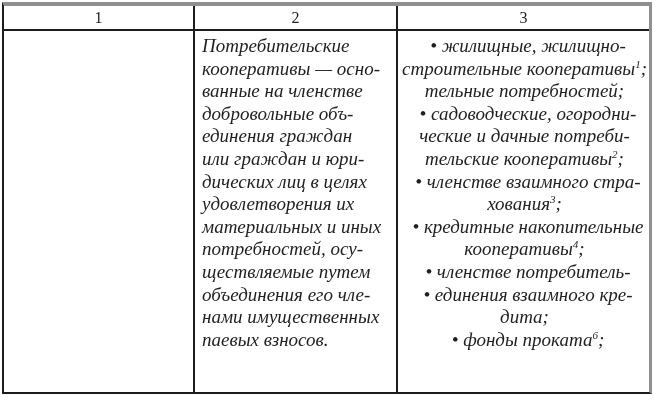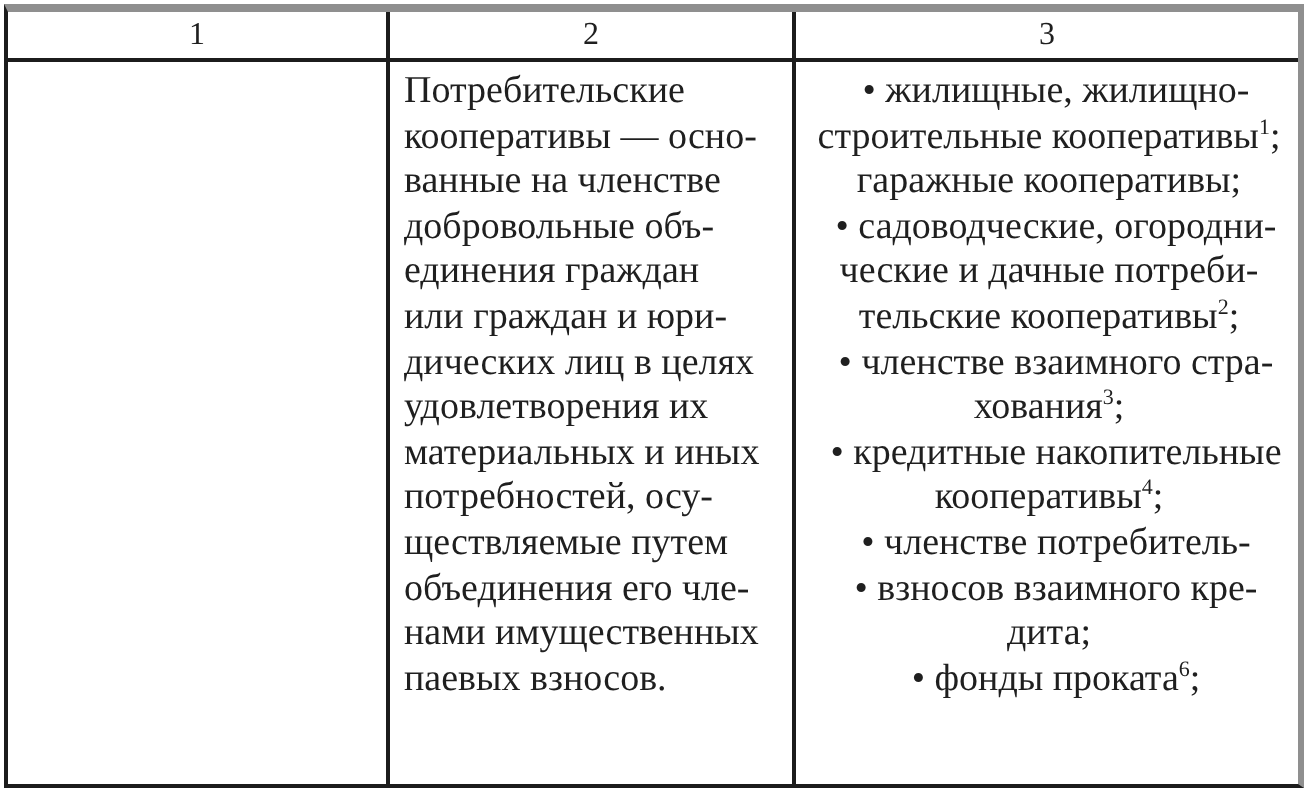--- a/index.html
+++ b/index.html
@@ -22,21 +22,21 @@
     border-left:2px solid var(--black-line);
     border-bottom:2px solid var(--black-line);
     display:flex;flex-direction:column;
     background:#ffffff;
   }
   .row{display:flex;flex-direction:row;width:100%;}
   .header-row{
     height:23px;flex:0 0 23px;
     border-bottom:2px solid var(--black-line);
   }
-  .body-row{flex:1 1 auto;overflow:hidden;}
+  .body-row{flex:1 1 auto;overflow:hidden;font-style:italic;}
   .cell{overflow:hidden;box-sizing:border-box;}
   .c1{width:189px;flex:0 0 189px;}
   .c2{width:203px;flex:0 0 203px;border-left:2px solid var(--black-line);}
   .c3{flex:1 1 auto;border-left:2px solid var(--black-line);text-align:center;}
   .hdr{
     text-align:center;
     font-size:16px;line-height:23px;
   }
   .body-row .c2{padding:4px 4px 0 7px;}
   .body-row .c3{padding:4px 2px 0 4px;}
@@ -82,40 +82,40 @@
 нами имущественных
 паевых взносов.</div>
       </div>
       <div class="cell c3">
         <div class="list" id="types-list">
             <div class="item">
               <div class="ln first">• жилищные, жилищно-</div>
               <div class="ln">строительные кооперативы<sup>1</sup>;</div>
             </div>
             <div class="item">
-              <div class="ln">гаражные кооперативы;</div>
+              <div class="ln">тельные потребностей;</div>
             </div>
             <div class="item">
               <div class="ln first">• садоводческие, огородни-</div>
               <div class="ln">ческие и дачные потреби-</div>
               <div class="ln">тельские кооперативы<sup>2</sup>;</div>
             </div>
             <div class="item">
               <div class="ln first">• членстве взаимного стра-</div>
               <div class="ln">хования<sup>3</sup>;</div>
             </div>
             <div class="item">
               <div class="ln first">• кредитные накопительные</div>
               <div class="ln">кооперативы<sup>4</sup>;</div>
             </div>
             <div class="item">
               <div class="ln first">• членстве потребитель-</div>
             </div>
             <div class="item">
-              <div class="ln first">• взносов взаимного кре-</div>
+              <div class="ln first">• единения взаимного кре-</div>
               <div class="ln">дита;</div>
             </div>
             <div class="item">
               <div class="ln first">• фонды проката<sup>6</sup>;</div>
             </div>
           </div>
       </div>
     </div>
   </div>
 </div>

